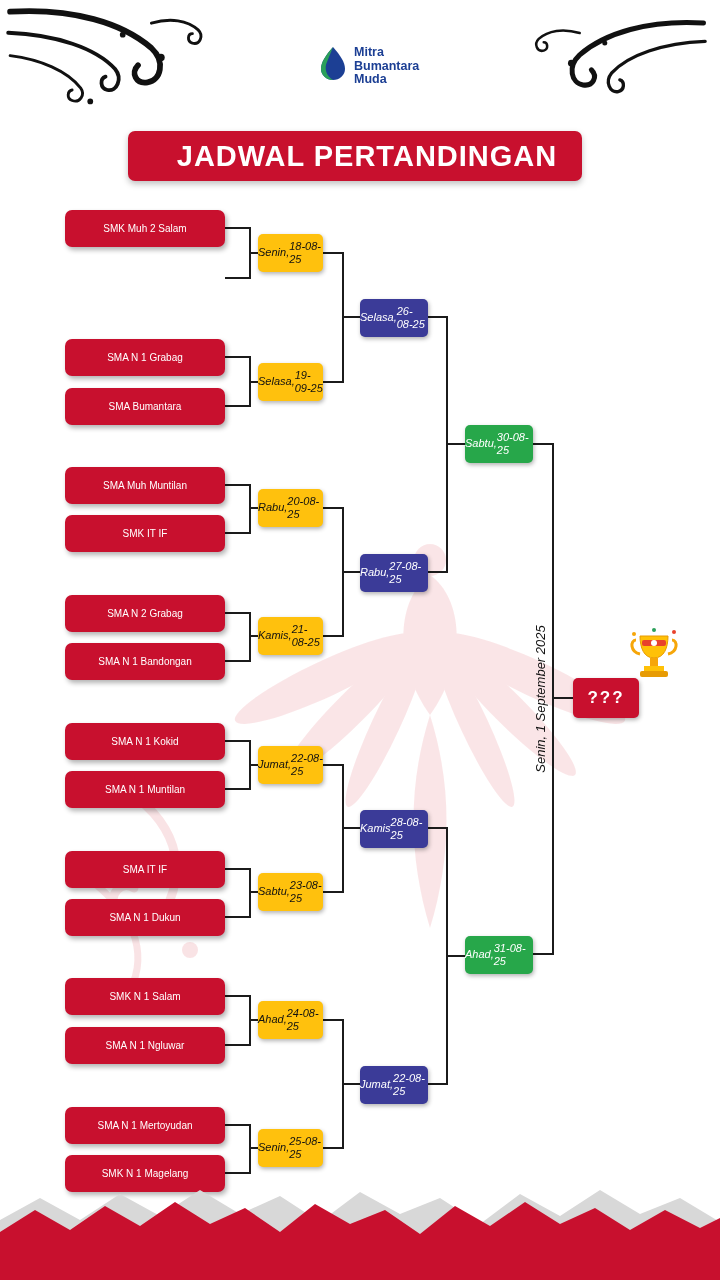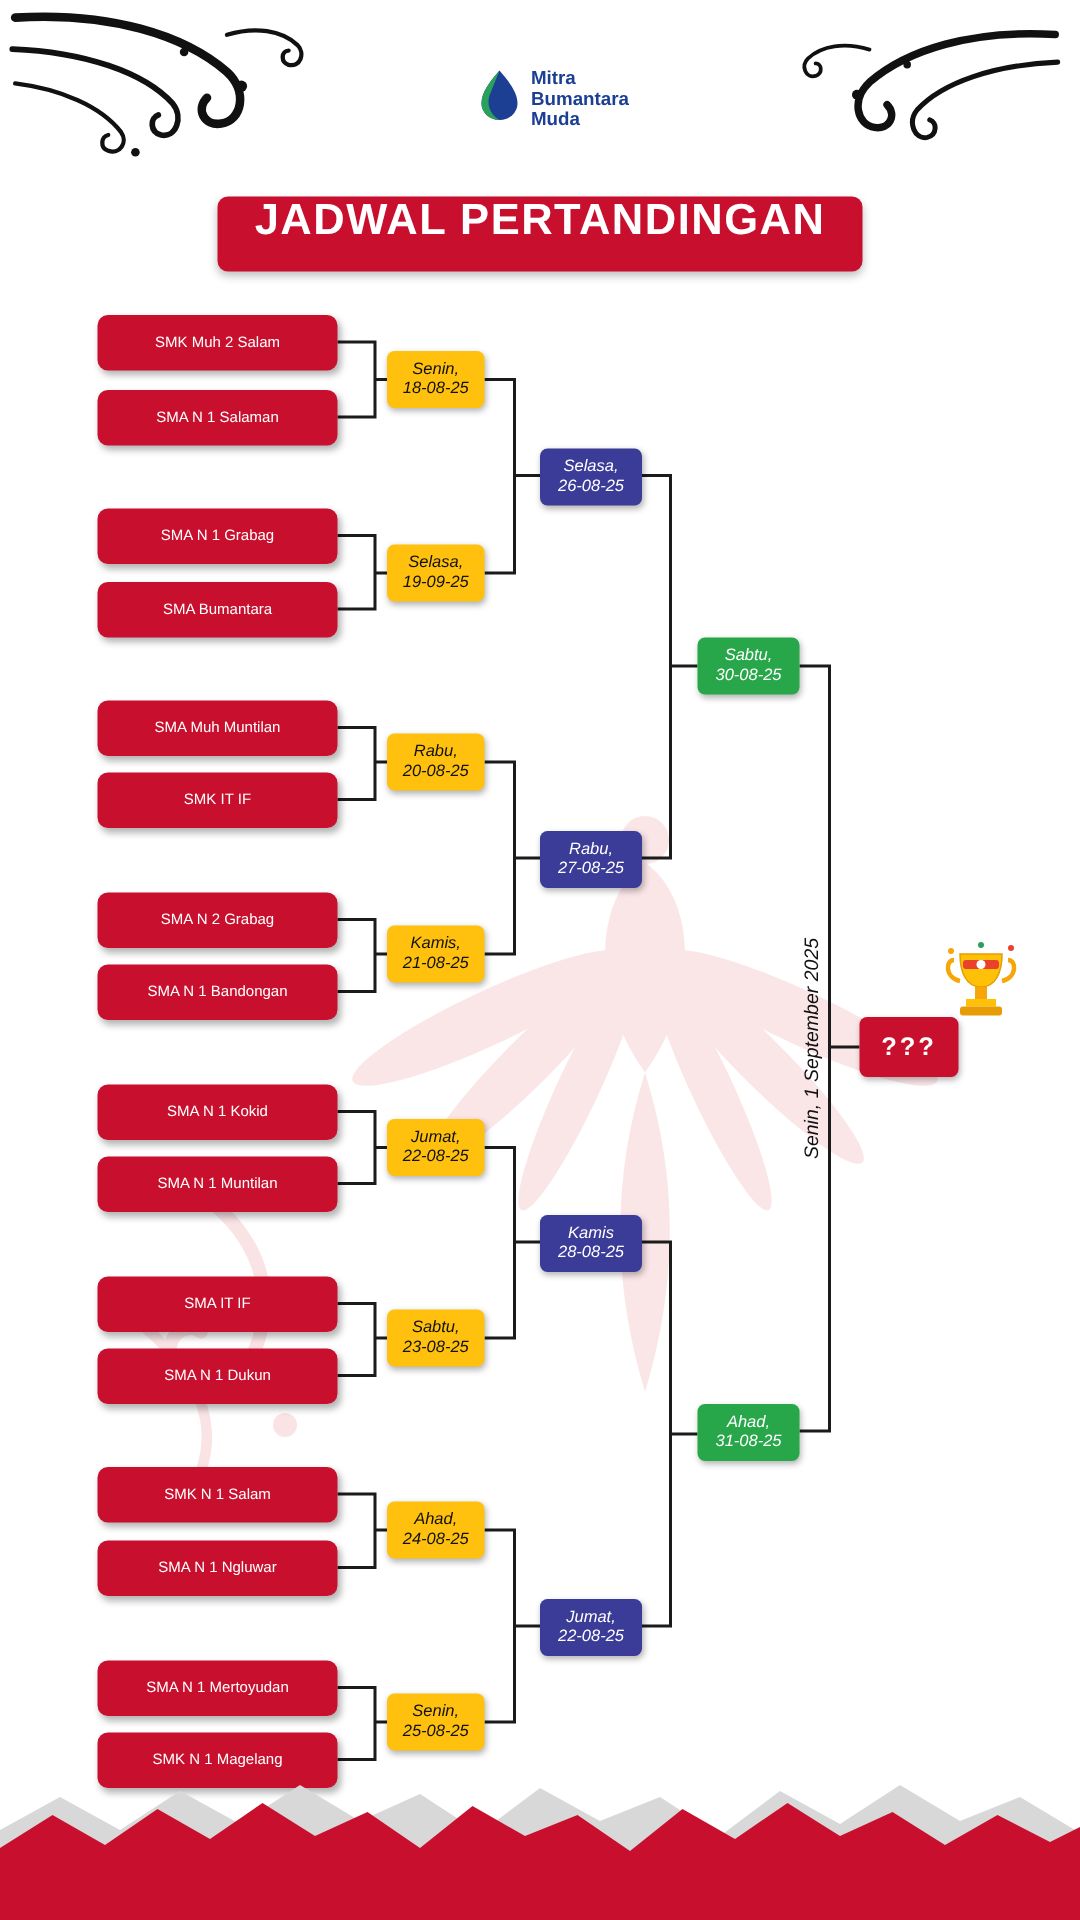--- a/index.html
+++ b/index.html
@@ -9,34 +9,35 @@
   .page{
     position:relative; width:720px; height:1280px; background:#ffffff; overflow:hidden;
     font-family:"Liberation Sans",sans-serif;
   }
   .flourish{position:absolute; z-index:2;}
   .flourish.left{left:4px; top:6px; width:205px; height:105px;}
   .flourish.right{right:6px; top:18px; width:190px; height:92px; transform:scaleX(-1);}
   .logo{position:absolute; left:318px; top:46px; display:flex; gap:6px; z-index:2;}
   .logo-text div{font-size:12.5px; font-weight:bold; color:var(--navy); line-height:13.5px;}
   .title-banner{
-    position:absolute; left:145px; top:131px; width:430px; height:50px; background:var(--red);
-    border-radius:7px; display:flex; align-items:flex-start; justify-content:center;
+    position:absolute; left:128px; top:131px; width:430px; height:50px; background:var(--red);
+    border-radius:7px; display:flex; align-items:center; justify-content:center;
     color:#fff; font-weight:bold; font-size:29px; letter-spacing:1px; z-index:3;
     box-shadow:0 3px 6px rgba(0,0,0,.25);
+    padding-left:24px;
   }
   .watermark{position:absolute; z-index:0; pointer-events:none;}
   .lines{position:absolute; left:0; top:0; z-index:1; pointer-events:none;}
   .team{
     position:absolute; left:65px; width:160px; height:37px; background:var(--red); color:#fff;
     border-radius:7px; display:flex; align-items:center; justify-content:center;
     font-size:10px; z-index:3; box-shadow:2px 3px 5px rgba(0,0,0,.3); text-align:center;
   }
   .date{
-    position:absolute; width:65px; height:38px; border-radius:5px; display:flex; flex-direction:column;
+    position:absolute; width:65px; height:38px; border-radius:5px; display:flex; flex-direction:row;
     align-items:center; justify-content:center; font-style:italic; font-size:11px; line-height:13.5px;
     z-index:3; box-shadow:1px 2px 4px rgba(0,0,0,.3);
   }
   .ylw{left:258px; background:var(--yellow); color:#111;}
   .blu{left:360px; width:68px; background:var(--blue); color:#fff;}
   .grn{left:465px; width:68px; background:var(--green); color:#fff;}
   .final-box{
     position:absolute; left:573px; top:678px; width:66px; height:40px; background:var(--red); color:#fff;
     display:flex; align-items:center; justify-content:center; font-weight:bold; font-size:17px;
     letter-spacing:2px; border-radius:5px; z-index:3; box-shadow:1px 2px 4px rgba(0,0,0,.3);
@@ -144,21 +145,20 @@
       <path d="M323 508 H343 V636 H323 M343 572 H360"></path>
       <path d="M323 765 H343 V892 H323 M343 828 H360"></path>
       <path d="M323 1020 H343 V1148 H323 M343 1084 H360"></path>
       <path d="M428 317 H447 V572 H428 M447 444 H465"></path>
       <path d="M428 828 H447 V1084 H428 M447 956 H465"></path>
       <path d="M533 444 H553 V954 H533 M553 698 H573"></path>
     </g>
   </svg>
 
   <div class="team" style="top:210px">SMK Muh 2 Salam</div>
-  <div class="team" style="top:260px">SMA N 1 Salaman</div>
   <div class="team" style="top:339px">SMA N 1 Grabag</div>
   <div class="team" style="top:388px">SMA Bumantara</div>
   <div class="team" style="top:515px">SMK IT IF</div>
   <div class="team" style="top:467px">SMA Muh Muntilan</div>
   <div class="team" style="top:595px">SMA N 2 Grabag</div>
   <div class="team" style="top:643px">SMA N 1 Bandongan</div>
   <div class="team" style="top:723px">SMA N 1 Kokid</div>
   <div class="team" style="top:771px">SMA N 1 Muntilan</div>
   <div class="team" style="top:851px">SMA IT IF</div>
   <div class="team" style="top:899px">SMA N 1 Dukun</div>

